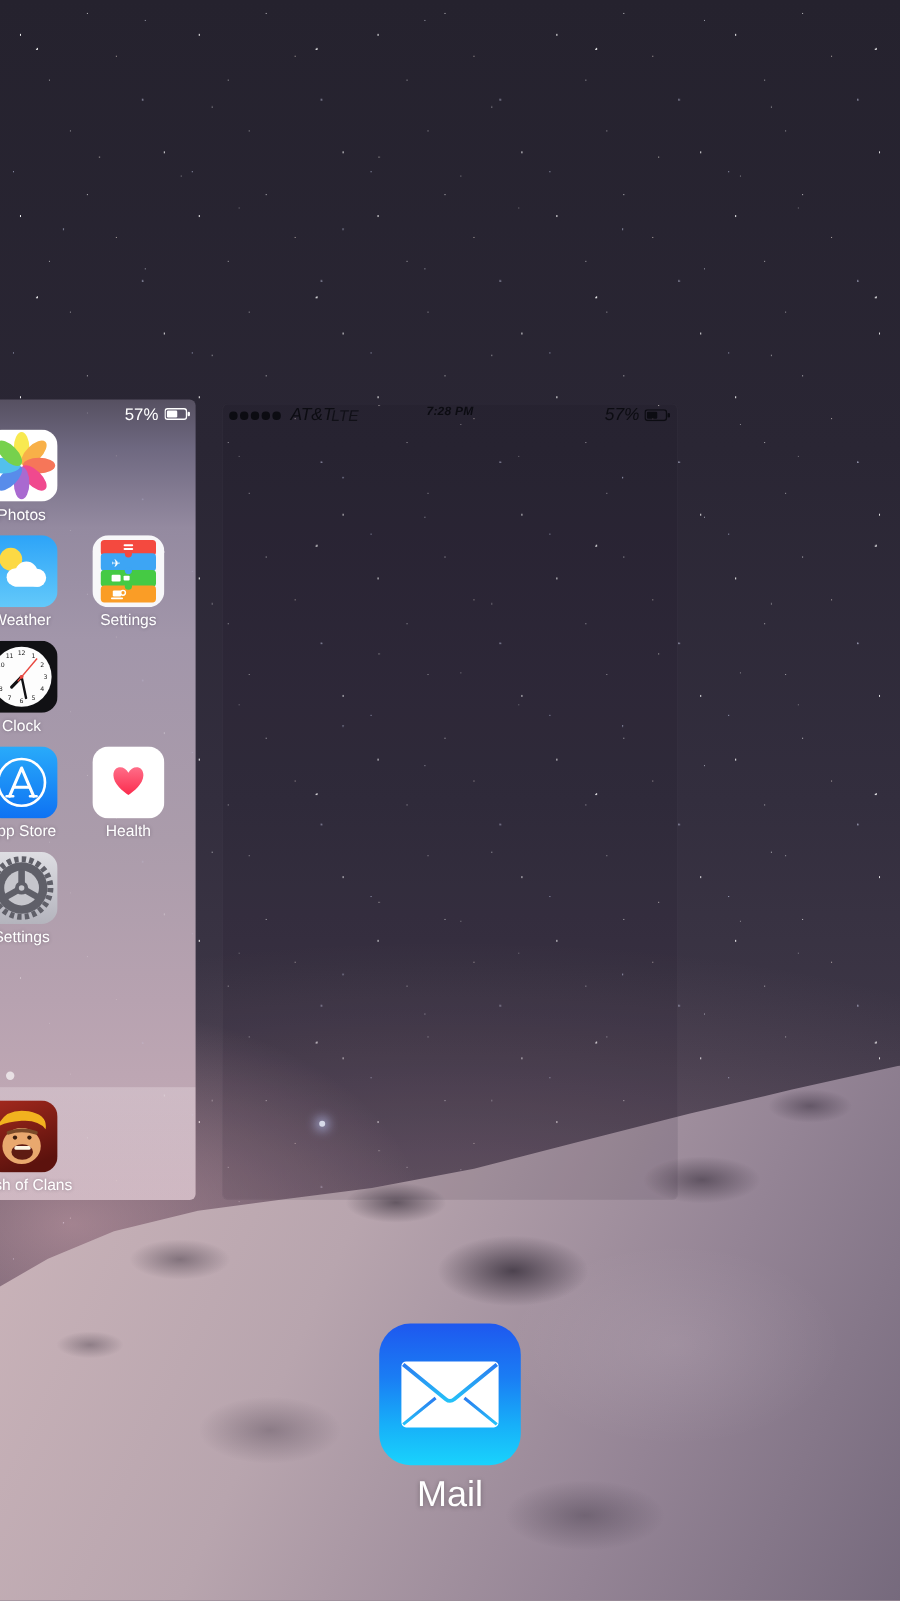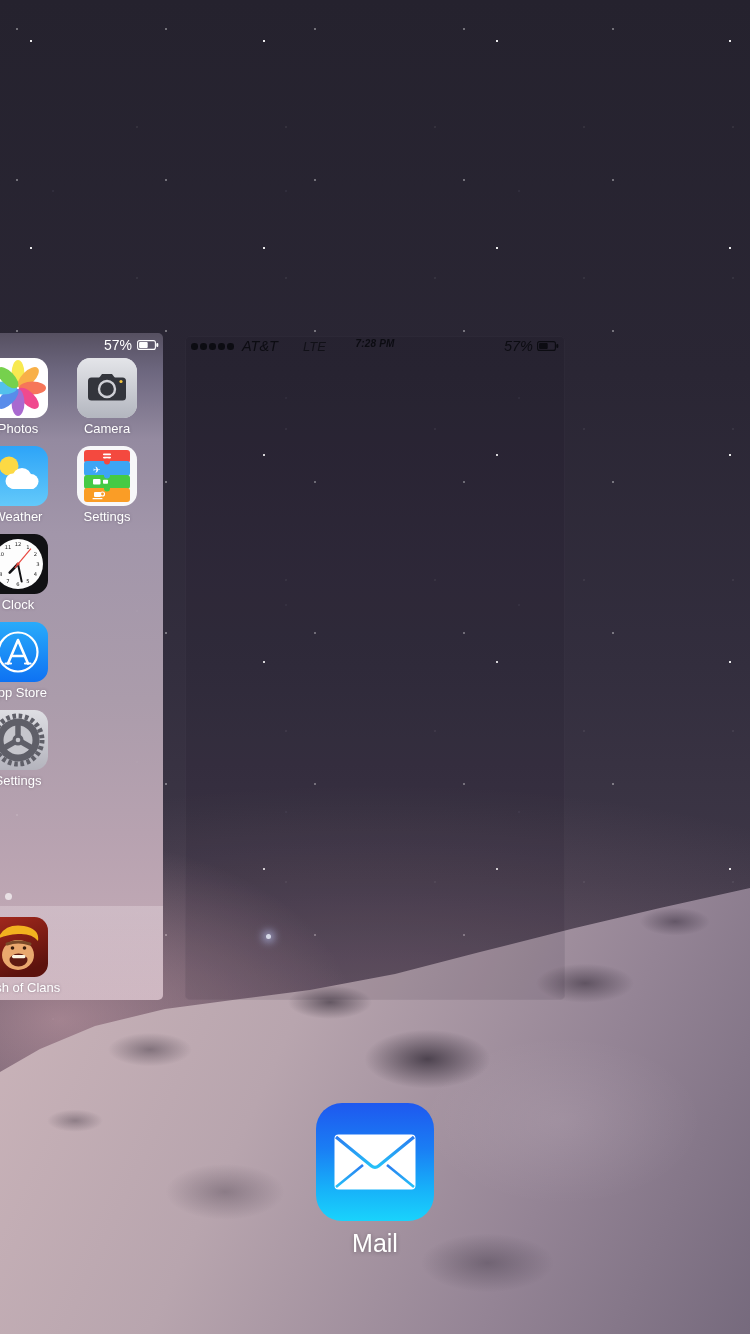--- a/index.html
+++ b/index.html
@@ -67,29 +67,29 @@
     text-shadow:0 0 3px rgba(40,30,50,.35);}
   .c0{left:-26px}.c1{left:63px}
   .r0{top:25px}.r1{top:113px}.r2{top:201px}.r3{top:289px}.r4{top:377px}.dk{top:584px}
   
   .mail-card{position:absolute;left:185px;top:336px;width:380px;height:664px;border-radius:5px;
     background:rgba(18,12,32,.10);box-shadow:inset 0 0 0 1px rgba(255,255,255,.03);}
   .mail-status{position:absolute;top:0;left:0;right:0;height:20px;color:#0c0c12;font-size:14.5px;font-style:italic;}
   .sig-dots{position:absolute;left:6px;top:7px;display:flex;gap:2.5px;}
   .sig-dots i{width:6.5px;height:6.5px;border-radius:50%;background:#0c0c12;display:block;}
   .carrier{position:absolute;left:57px;top:2px;}
-  .net{position:absolute;left:118px;top:3px;font-size:13px;color:rgba(12,12,18,.82);}
+  .net{position:absolute;left:91px;top:3px;font-size:13px;color:rgba(12,12,18,.82);}
   .sbtime{position:absolute;left:0;right:0;top:2px;text-align:center;font-weight:bold;font-size:10px;letter-spacing:.2px;}
   .sb-right{position:absolute;right:6px;top:2px;display:flex;align-items:center;gap:4px;}
   
   .mail-icon{position:absolute;left:316px;top:1103px;width:118px;height:118px;border-radius:26px;
     background:linear-gradient(180deg,#1e58ef 0%,#1a7df4 38%,#17b0f9 72%,#19d3fc 100%);
     display:flex;align-items:center;justify-content:center;}
   .mail-label{position:absolute;top:1229px;left:0;width:750px;text-align:center;color:#fff;
-    font-size:25px;text-shadow:0 1px 4px rgba(0,0,0,.3);}
+    font-size:30px;text-shadow:0 1px 4px rgba(0,0,0,.3);}
 </style>
 </head>
 <body>
 
 <div class="layer">
   <div class="stars s1"></div>
   <div class="stars s2"></div>
   <div class="glow"></div>
   <div class="bright-star"></div>
   <div class="mountain"></div>
@@ -117,37 +117,20 @@
         <ellipse cx="30" cy="15.5" rx="6.5" ry="13.5" fill="#ee2a7b" transform="rotate(135 30 30)"></ellipse>
         <ellipse cx="30" cy="15.5" rx="6.5" ry="13.5" fill="#9a50c8" transform="rotate(180 30 30)"></ellipse>
         <ellipse cx="30" cy="15.5" rx="6.5" ry="13.5" fill="#3b78e7" transform="rotate(225 30 30)"></ellipse>
         <ellipse cx="30" cy="15.5" rx="6.5" ry="13.5" fill="#35b6e9" transform="rotate(270 30 30)"></ellipse>
         <ellipse cx="30" cy="15.5" rx="6.5" ry="13.5" fill="#5fc92e" transform="rotate(315 30 30)"></ellipse>
       </g>
     </svg>
     <div class="app-label">Photos</div>
   </div>
 
-  <div class="app r0 c1">
-    <svg class="app-icon" viewBox="0 0 60 60">
-      <rect width="60" height="60" fill="#dcdde1"></rect>
-      <rect width="60" height="60" fill="url(#camgrad)"></rect>
-      <defs>
-          <linearGradient id="camgrad" x1="0" y1="0" x2="0" y2="1">
-        <stop offset="0" stop-color="#e4e5e9"></stop>
-            <stop offset="1" stop-color="#b3b6bf"></stop>
-      </linearGradient>
-        </defs>
-      <path d="M22,20 l3,-4 h10 l3,4 z" fill="#33353c"></path>
-      <rect x="11" y="19.5" width="38" height="23" rx="3.5" fill="#33353c"></rect>
-      <circle cx="30" cy="31" r="8" fill="none" stroke="#cfd0d6" stroke-width="2.4"></circle>
-      <circle cx="44" cy="23.5" r="1.6" fill="#f5c63f"></circle>
-    </svg>
-    <div class="app-label">Camera</div>
-  </div>
 
   <div class="app r1 c0">
     <svg class="app-icon" viewBox="0 0 60 60">
       <defs>
           <linearGradient id="wxg" x1="0" y1="0" x2="0" y2="1">
         <stop offset="0" stop-color="#2da4f8"></stop>
             <stop offset="1" stop-color="#63c9fa"></stop>
       </linearGradient>
         </defs>
       <rect width="60" height="60" fill="url(#wxg)"></rect>
@@ -219,20 +202,33 @@
         </defs>
       <rect width="60" height="60" fill="url(#asg)"></rect>
       <circle cx="30" cy="30" r="19.5" fill="none" stroke="#ffffff" stroke-width="2.2"></circle>
       <path d="M20,41.5 L30,18 L40,41.5" fill="none" stroke="#ffffff" stroke-width="2.6" stroke-linecap="round" stroke-linejoin="round"></path>
       <path d="M23.5,34 h13" stroke="#ffffff" stroke-width="2.4" stroke-linecap="round"></path>
       <path d="M17.5,41.5 h5.5 M37,41.5 h5.5" stroke="#ffffff" stroke-width="2.2" stroke-linecap="round"></path>
     </svg>
     <div class="app-label">App Store</div>
   </div>
 
+  <div class="app r3 c1">
+    <svg class="app-icon" viewBox="0 0 60 60">
+      <defs>
+          <linearGradient id="hg" x1="0" y1="0" x2="0" y2="1">
+        <stop offset="0" stop-color="#ff6d88"></stop>
+            <stop offset="1" stop-color="#fb2c4d"></stop>
+      </linearGradient>
+        </defs>
+      <rect width="60" height="60" fill="#ffffff"></rect>
+      <path d="M30 22 C27 15.5, 17.5 15.5, 17.5 24 C17.5 31, 25.5 37.5, 30 40.5 C34.5 37.5, 42.5 31, 42.5 24 C42.5 15.5, 33 15.5, 30 22 Z" fill="url(#hg)"></path>
+    </svg>
+    <div class="app-label">Health</div>
+  </div>
 
   <div class="app r4 c0">
     <svg class="app-icon" viewBox="0 0 60 60">
       <defs>
           <linearGradient id="sg" x1="0" y1="0" x2="0" y2="1">
         <stop offset="0" stop-color="#dedee3"></stop>
             <stop offset="1" stop-color="#b4b4bd"></stop>
       </linearGradient>
         </defs>
       <rect width="60" height="60" fill="url(#sg)"></rect>

